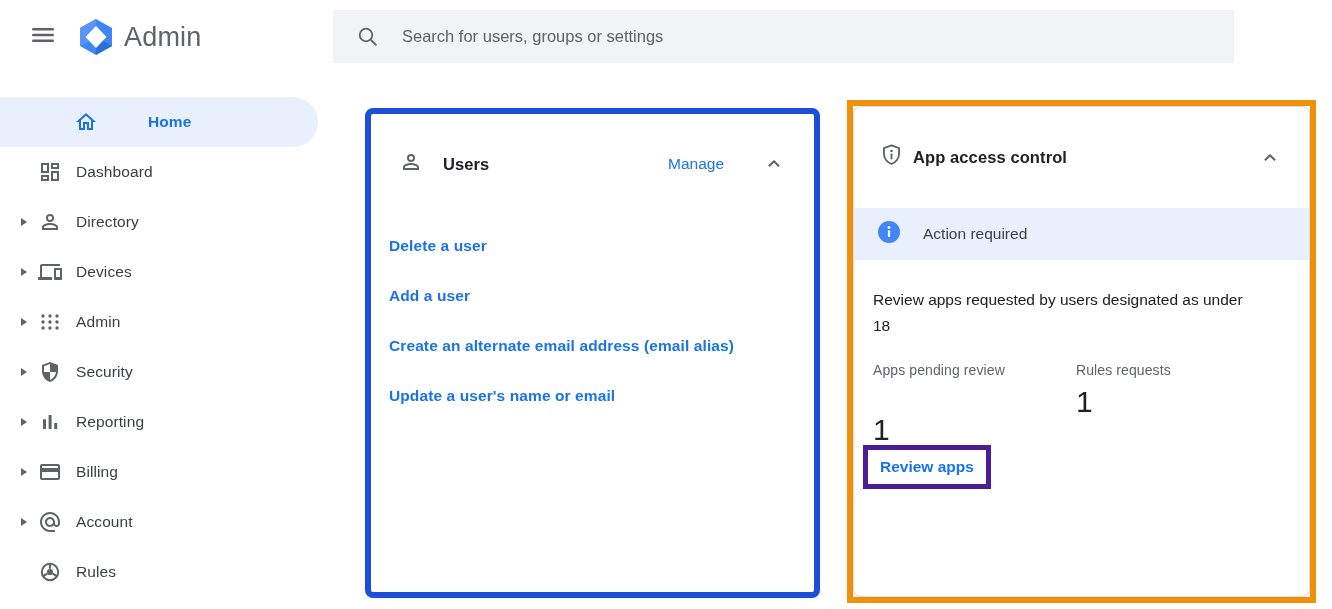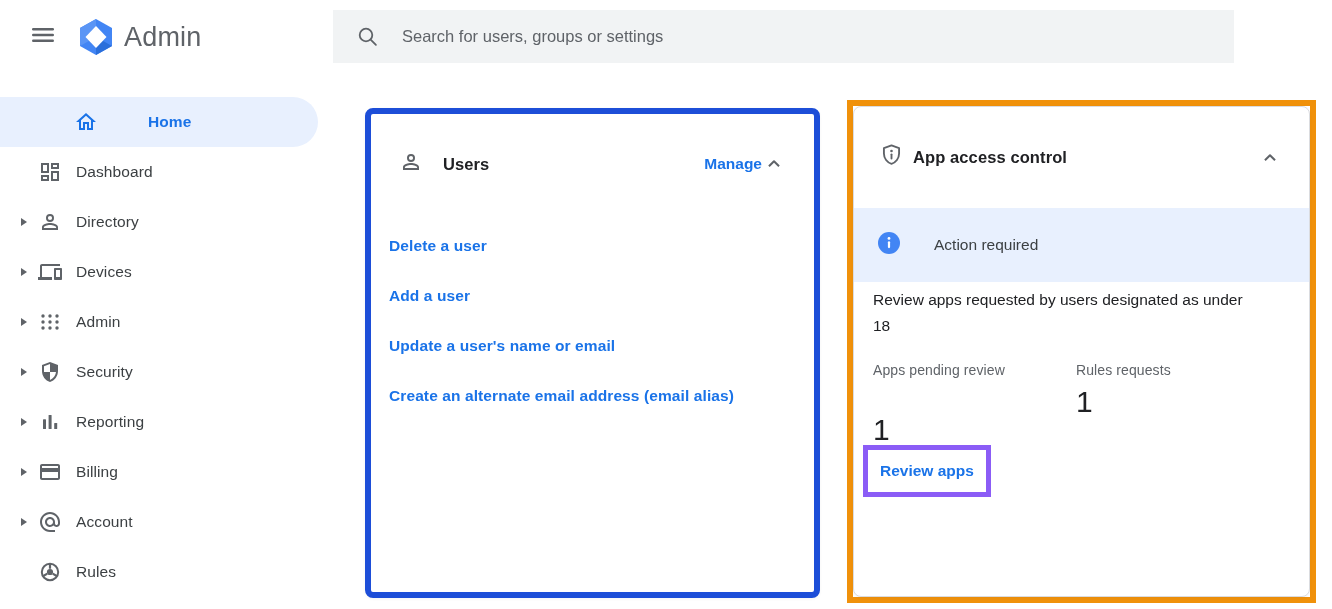--- a/index.html
+++ b/index.html
@@ -37,51 +37,51 @@
 
   
   .card {
     background:#fff; border:6px solid #1d4ed8; border-radius:8px;
     box-shadow:0 1px 3px rgba(60,64,67,.06);
   }
   .users-card { position:absolute; left:365px; top:108px; width:455px; height:490px; }
   .card-header { position:absolute; left:0; top:0; right:0; height:100px; display:flex; align-items:center; padding:0 28px; }
   .card-title { font-size:16.5px; font-weight:700; color:#202124; letter-spacing:.1px; margin-left:20px; }
   .header-spacer { flex:1; }
-  .manage-link { font-size:15.5px; font-weight:700; color:#1A73E8; cursor:pointer; }
+  .manage-link { font-size:15.5px; font-weight:400; color:#1A73E8; cursor:pointer; margin-right:38px; }
   .chevron-btn { width:24px; height:24px; display:flex; align-items:center; justify-content:center; cursor:pointer; }
 
   .users-links { position:absolute; left:0; top:107px; right:0; }
   .users-link-row { height:50px; display:flex; align-items:center; padding-left:18px; }
   .quick-link { font-size:15.5px; font-weight:600; color:#1A73E8; cursor:pointer; letter-spacing:.1px; }
 
   
   .highlight-wrapper {
     position:absolute; left:847px; top:100px; width:469px; height:503px;
     border:6px solid #F0910A;
   }
   .app-card { position:absolute; inset:0; border-radius:8px; border:1px solid #DADCE0; background:#fff; }
   .app-header { position:absolute; left:0; top:0; right:0; height:101px; display:flex; align-items:center; padding:0 27px 0 24px; }
   .app-header .card-title { margin-left:8px; }
 
-  .banner { position:absolute; left:0; top:101px; right:0; height:74px; background:#E8F0FE;
-    display:flex; align-items:center; padding-left:24px;gap:11px; }
+  .banner { position:absolute; left:0; top:101px; right:0; height:52px; background:#E8F0FE;
+    display:flex; align-items:center; padding-left:24px; }
   .banner-text { font-size:15.5px; color:#3C4043; margin-left:23px; }
 
   .app-desc { position:absolute; left:19px; top:180px; width:386px; font-size:15.5px; color:#202124; line-height:26px; }
 
   .stats-row { position:absolute; left:19px; top:255px; display:flex; }
   .stat { display:flex; flex-direction:column; }
   .stat:first-child { width:203px;gap:28px; }
   .stat-label { font-size:14px; color:#5F6368; letter-spacing:.1px; }
   .stat-value { font-size:30px; color:#202124; margin-top:7px; font-weight:400; }
 
   .review-box {
-    position:absolute; left:9px; top:338px; height:52px;
-    border:5px solid #8b5cf6; display:inline-flex; align-items:center; padding:12px 12px;
+    position:absolute; left:9px; top:338px; height:44px;
+    border:5px solid #4c1d95; display:inline-flex; align-items:center; padding:12px 12px;
   }
   .review-link { font-size:15.5px; font-weight:600; color:#1A73E8; cursor:pointer; white-space:nowrap; }
 </style>
 </head>
 <body>
 
 <div class="screen">
 
   <div class="menu-btn">
     <span>
@@ -265,24 +265,24 @@
       </span>
     </div>
     <div class="users-links">
       <div class="users-link-row">
           <span class="quick-link">Delete a user</span>
         </div>
       <div class="users-link-row">
           <span class="quick-link">Add a user</span>
         </div>
       <div class="users-link-row">
+          <span class="quick-link">Create an alternate email address (email alias)</span>
+        </div>
+      <div class="users-link-row">
           <span class="quick-link">Update a user's name or email</span>
-        </div>
-      <div class="users-link-row">
-          <span class="quick-link">Create an alternate email address (email alias)</span>
         </div>
     </div>
   </section>
 
   <div class="highlight-wrapper">
     <section class="card app-card">
 
       <div class="app-header">
         <span>
           <svg width="27" height="27" viewBox="0 0 26 26">

